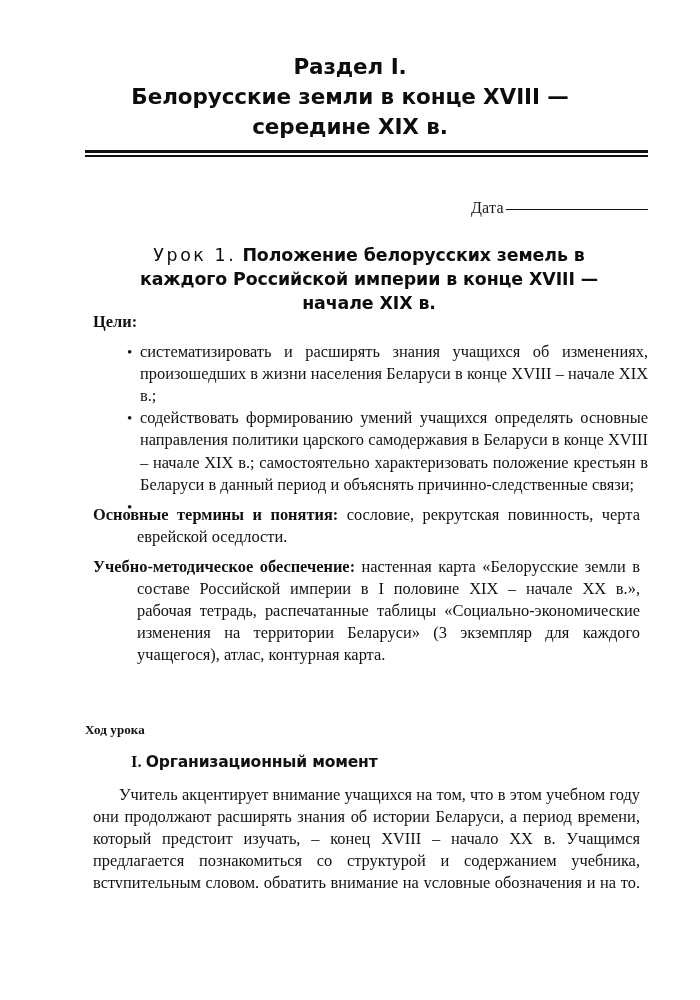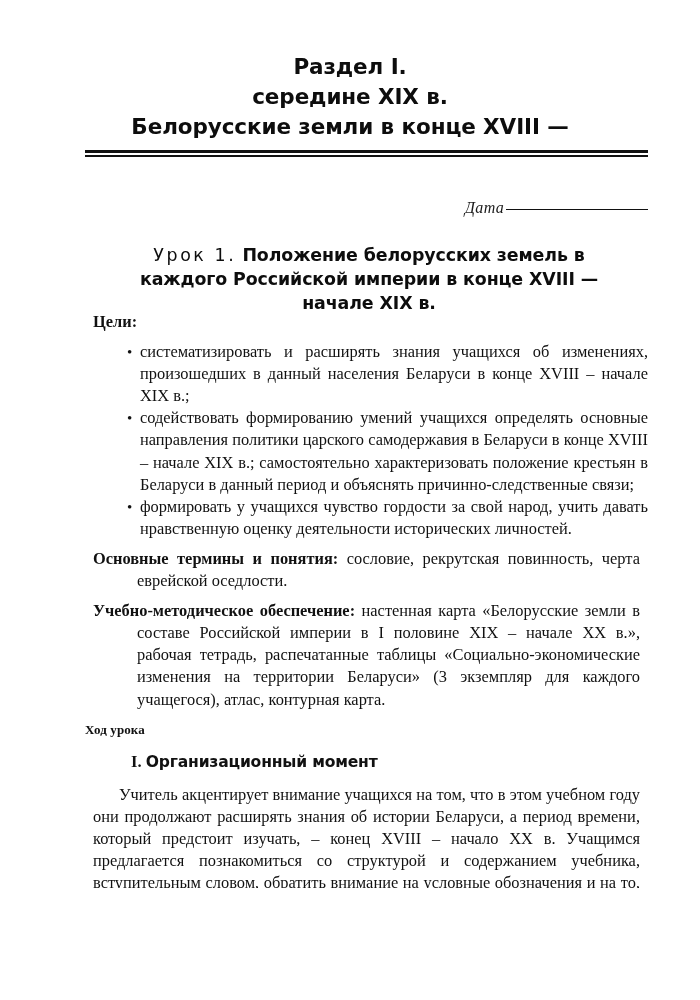--- a/index.html
+++ b/index.html
@@ -61,21 +61,20 @@
     position: absolute;
     left: 85px;
     top: 199px;
     width: 563px;
     display: flex;
     justify-content: flex-end;
     align-items: baseline;
   }
   .date-label {
     font-family: "Liberation Serif", "DejaVu Serif", serif;
-    font-style: italic;
     font-size: 16px;
     color: #1a1a1a;
     letter-spacing: 0.3px;
   }
   .date-blank {
     display: inline-block;
     width: 142px;
     border-bottom: 1.6px solid #111111;
     margin-left: 2px;
     position: relative;
@@ -203,22 +202,22 @@
     color: #111111;
   }
 </style>
 </head>
 <body>
 
 <div class="page">
 
   <div class="section-header">
     <span class="line">Раздел I.</span>
+    <span class="line">Белорусские земли в конце XVIII —</span>
     <span class="line">середине XIX в.</span>
-    <span class="line">Белорусские земли в конце XVIII —</span>
   </div>
 
   <div class="rule-wrap">
     <div class="rule-thick"></div>
     <div class="rule-gap"></div>
     <div class="rule-thin"></div>
   </div>
 
   <div class="date-row">
     <span class="date-label">Дата</span>
@@ -231,29 +230,28 @@
 
   <div class="body-block">
 
     <p class="blk">
       <span class="lbl">Цели:</span>
     </p>
 
     <ul class="goals">
       <li>
         <span class="bullet">•</span>
-        <span>систематизировать и расширять знания учащихся об изменениях, произошедших в данный населения Беларуси в конце XVIII – начале XIX в.;</span>
+        <span>систематизировать и расширять знания учащихся об изменениях, произошедших в жизни населения Беларуси в конце XVIII – начале XIX в.;</span>
       </li>
       <li>
         <span class="bullet">•</span>
         <span>содействовать формированию умений учащихся определять основные направления политики царского самодержавия в Беларуси в конце XVIII – начале XIX в.; самостоятельно характеризовать положение крестьян в Беларуси в данный период и объяснять причинно-следственные связи;</span>
       </li>
       <li>
         <span class="bullet">•</span>
-        <span>формировать у учащихся чувство гордости за свой народ, учить давать нравственную оценку деятельности исторических личностей.</span>
       </li>
     </ul>
 
     <p class="blk hang terms">
       <span class="lbl">Основные термины и понятия:</span>
       <span>сословие, рекрутская повинность, черта еврейской оседлости.</span>
     </p>
 
     <p class="blk hang">
       <span class="lbl">Учебно-методическое обеспечение:</span>

